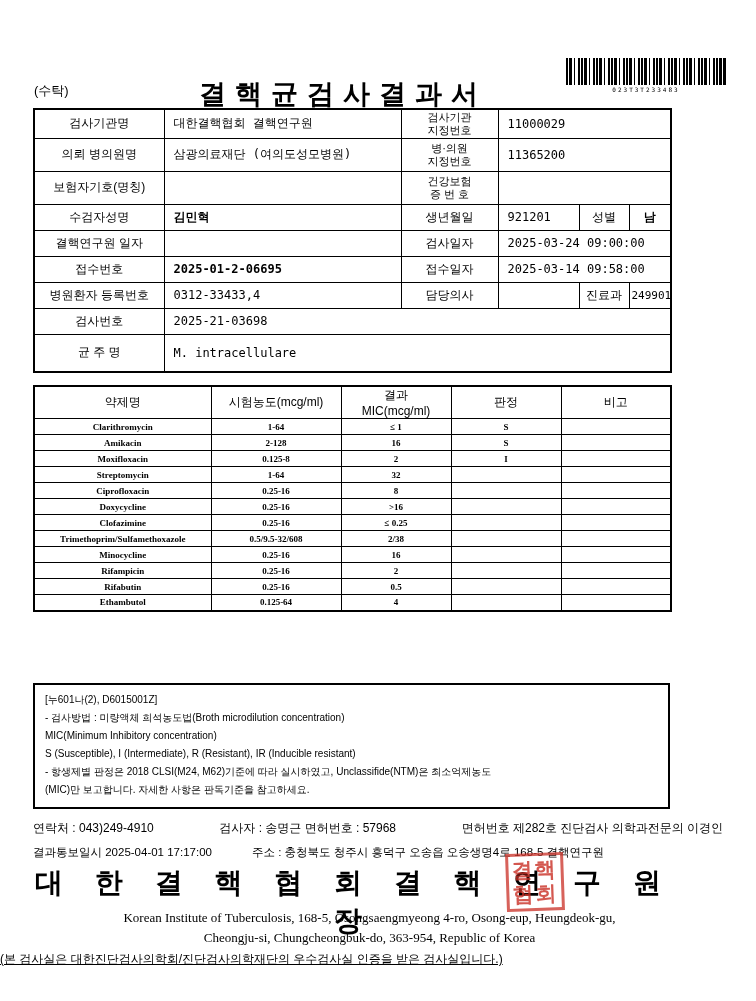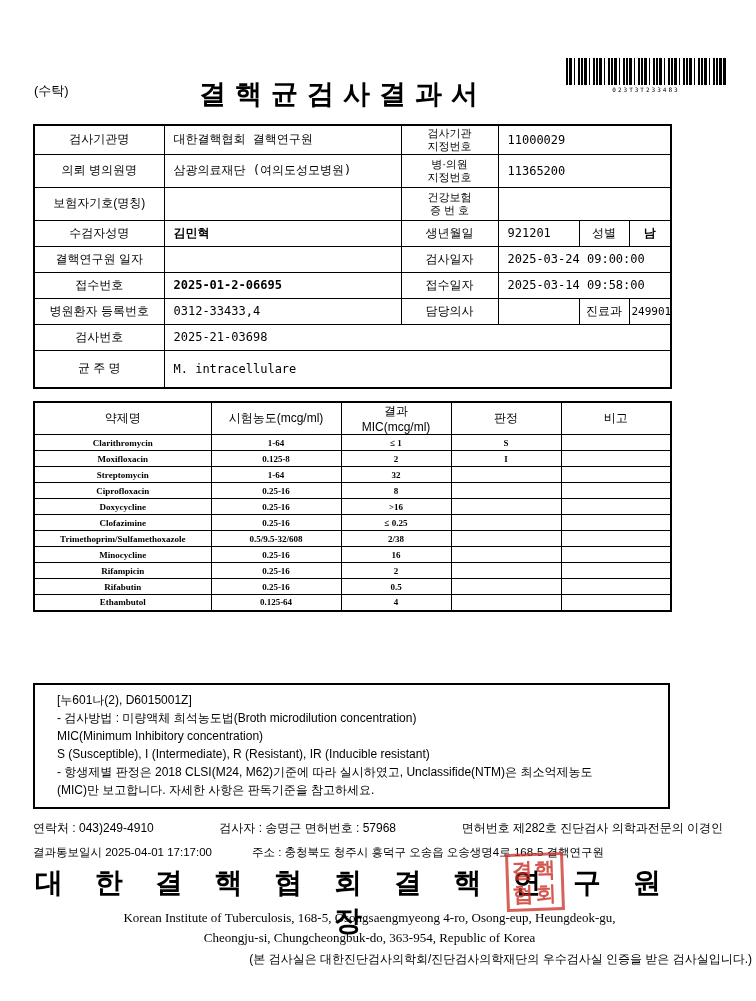--- a/index.html
+++ b/index.html
@@ -22,21 +22,21 @@
       #000 0 2px, #fff 2px 3px, #000 3px 6px, #fff 6px 8px,
       #000 8px 9px, #fff 9px 12px, #000 12px 14px, #fff 14px 15px);
     border-right:3px solid #000;
   }
   .barcode-caption {
     position:absolute; right:30px; top:86px; width:160px; text-align:center;
     font-size:6px; letter-spacing:2px; font-family:"DejaVu Sans Mono", monospace;
   }
 
   
-  table { border-collapse:collapse; table-layout:fixed;margin-top:16px; }
+  table { border-collapse:collapse; table-layout:fixed; }
   .info-table { position:absolute; left:33px; top:108px; width:637px; }
   .info-table td { border:1.5px solid #000; overflow:hidden; }
   .info-table { border:2px solid #000; }
   .lb { text-align:center; font-size:12px; vertical-align:middle; }
   .lb.small { font-size:11px; line-height:13px; }
   .prewrap { white-space:pre-line; }
   .vl {
     font-family:"DejaVu Sans Mono", monospace; font-size:12px;
     padding-left:9px; vertical-align:middle;
   }
@@ -47,22 +47,22 @@
   .drug-table th, .drug-table td { border:1.5px solid #000; overflow:hidden; }
   .drug-table th { font-size:12px; font-weight:normal; height:27px; vertical-align:middle; }
   .drug-table td {
     height:16px; text-align:center; vertical-align:middle;
     font-family:"Liberation Serif", serif; font-size:9px; font-weight:bold;
   }
 
   
   .notes {
     position:absolute; left:33px; top:683px; width:637px;
-    border:2px solid #000; padding:6px 10px 8px 22px;
-    font-size:12px; line-height:18px;
+    border:2px solid #000; padding:6px 10px 8px 10px;
+    font-size:10px; line-height:18px;
   }
 
   
   .footer-line1 {
     position:absolute; left:33px; top:820px; width:690px;
     display:flex; justify-content:space-between; font-size:12px;
   }
   .footer-line2 {
     position:absolute; left:33px; top:845px; width:690px;
     display:flex; gap:40px; font-size:11.5px;
@@ -81,21 +81,21 @@
     font-size:21px; line-height:24px; text-align:center; letter-spacing:2px;
     word-break:break-all;
   }
   .eng1, .eng2 {
     position:absolute; left:0; right:17px; text-align:center;
     font-family:"Liberation Serif", serif; font-size:13px;
   }
   .eng1 { top:910px; }
   .eng2 { top:930px; }
   .accreditation {
-    position:absolute; left:0; right:4px; top:951px; text-align:right; font-size:12px;
+    position:absolute; left:0; right:16px; top:951px; text-align:left; font-size:12px;text-decoration:underline;
   }
 </style>
 </head>
 <body>
 
 <div class="page">
 
   <div class="consignment">(수탁)</div>
   <div class="doc-title">결핵균검사결과서</div>
   <div class="barcode"></div>
@@ -191,20 +191,27 @@
     </thead>
     <tbody>
         <tr>
           <td>Clarithromycin</td>
           <td>1-64</td>
           <td>≤ 1</td>
           <td>S</td>
           <td></td>
         </tr>
         <tr>
+          <td>Amikacin</td>
+          <td>2-128</td>
+          <td>16</td>
+          <td>S</td>
+          <td></td>
+        </tr>
+        <tr>
           <td>Moxifloxacin</td>
           <td>0.125-8</td>
           <td>2</td>
           <td>I</td>
           <td></td>
         </tr>
         <tr>
           <td>Streptomycin</td>
           <td>1-64</td>
           <td>32</td>

